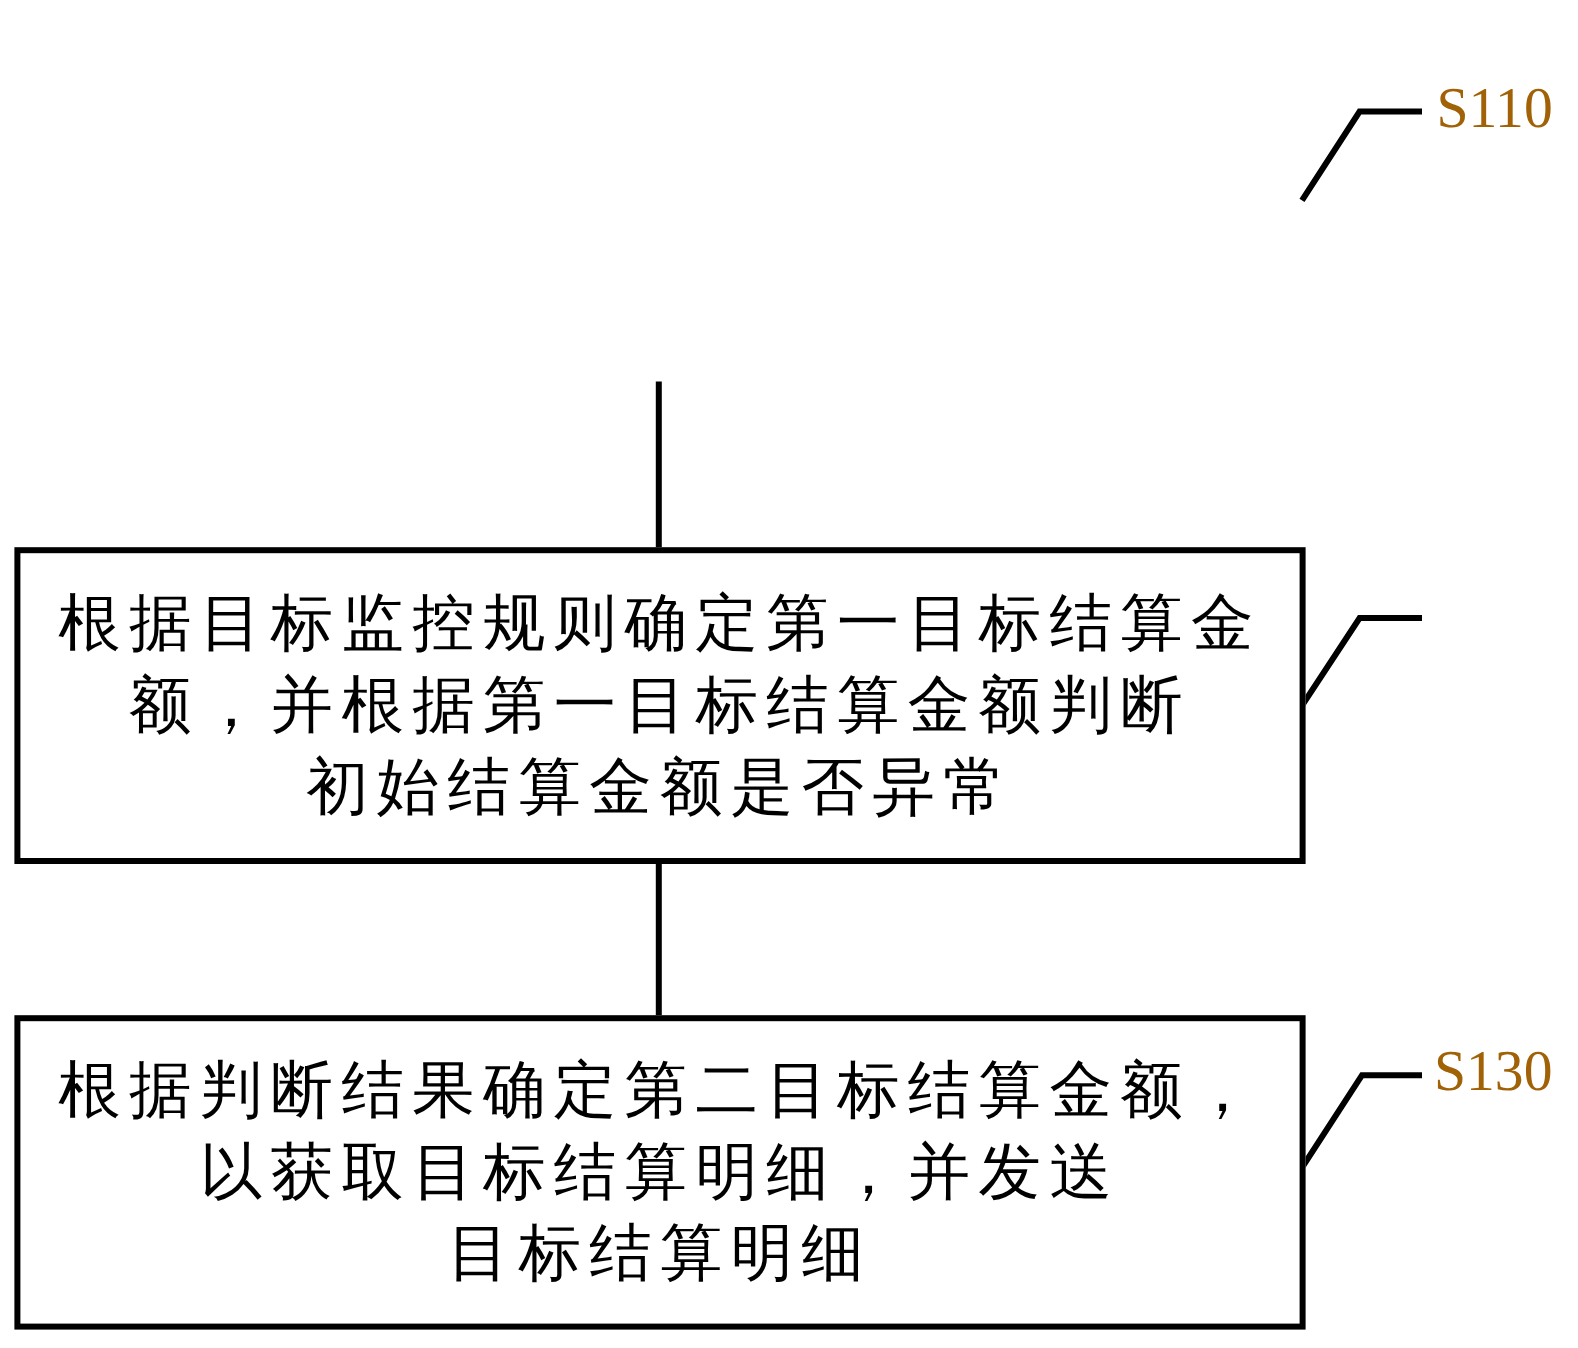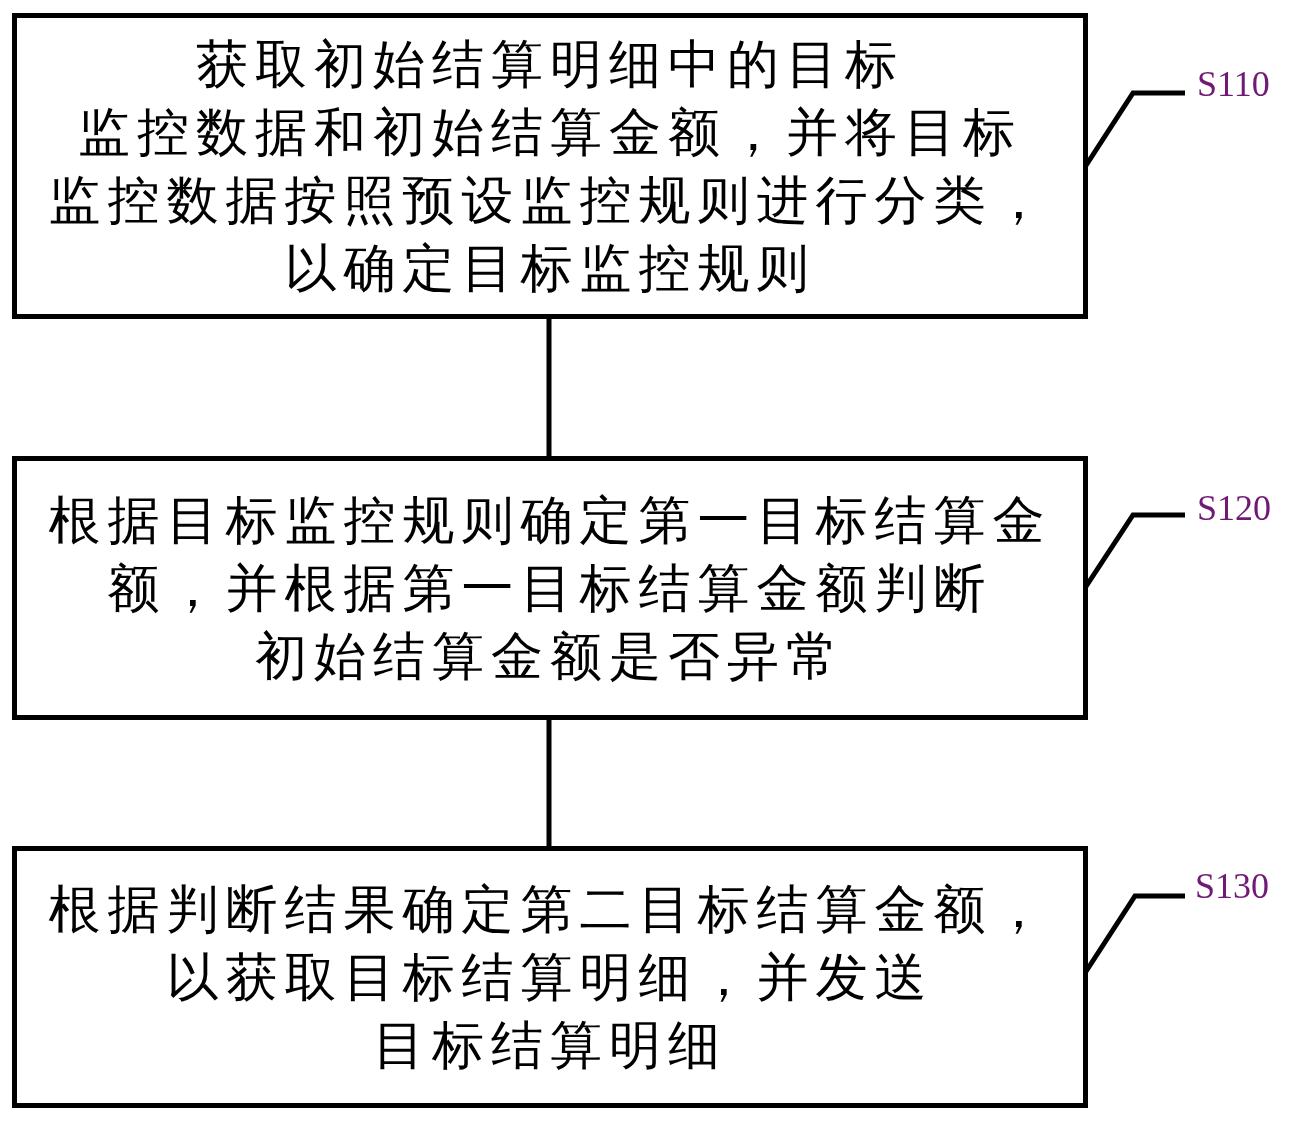--- a/index.html
+++ b/index.html
@@ -38,57 +38,50 @@
   #box3 { left: 12px;  top: 846px; width: 1076px; height: 262px; }
   .lines-svg {
     position: absolute;
     left: 0; top: 0;
     width: 1315px;
     height: 1123px;
   }
   .step-label {
     position: absolute;
     font-family: "Liberation Serif", serif;
-    font-size: 36px;
-    color: #701a75;
+    font-size: 48px;
+    color: #a16207;
     white-space: nowrap;
   }
   #label-s110 { left: 1197px; top: 63px;  }
   #label-s120 { left: 1197px; top: 487px; }
   #label-s130 { left: 1195px; top: 865px; text-align: center; }
 </style>
 </head>
 <body>
 
 <div class="canvas">
 
   <svg class="lines-svg" viewBox="0 0 1315 1123" xmlns="http://www.w3.org/2000/svg">
     <line x1="549" y1="318" x2="549" y2="458" stroke="#000000" stroke-width="5"></line>
     <line x1="549" y1="718" x2="549" y2="848" stroke="#000000" stroke-width="5"></line>
     <polyline points="1085,167 1133,93 1185,93" fill="none" stroke="#000000" stroke-width="5"></polyline>
     <polyline points="1085,588 1133,515 1185,515" fill="none" stroke="#000000" stroke-width="5"></polyline>
     <polyline points="1085,973 1135,896 1185,896" fill="none" stroke="#000000" stroke-width="5"></polyline>
   </svg>
 
-  <div id="box1" class="box">
-    <div class="tline">获取初始结算明细中的目标</div>
-    <div class="tline">监控数据和初始结算金额，并将目标</div>
-    <div class="tline">监控数据按照预设监控规则进行分类，</div>
-    <div class="tline">以确定目标监控规则</div>
-  </div>
 
   <div id="box3" class="box">
     <div class="tline">根据判断结果确定第二目标结算金额，</div>
     <div class="tline">以获取目标结算明细，并发送</div>
     <div class="tline">目标结算明细</div>
   </div>
 
   <div id="box2" class="box">
     <div class="tline">根据目标监控规则确定第一目标结算金</div>
     <div class="tline">额，并根据第一目标结算金额判断</div>
     <div class="tline">初始结算金额是否异常</div>
   </div>
 
   <div id="label-s110" class="step-label">S110</div>
-  <div id="label-s120" class="step-label">S120</div>
   <div id="label-s130" class="step-label">S130</div>
 
 </div>
 
 </body></html>

